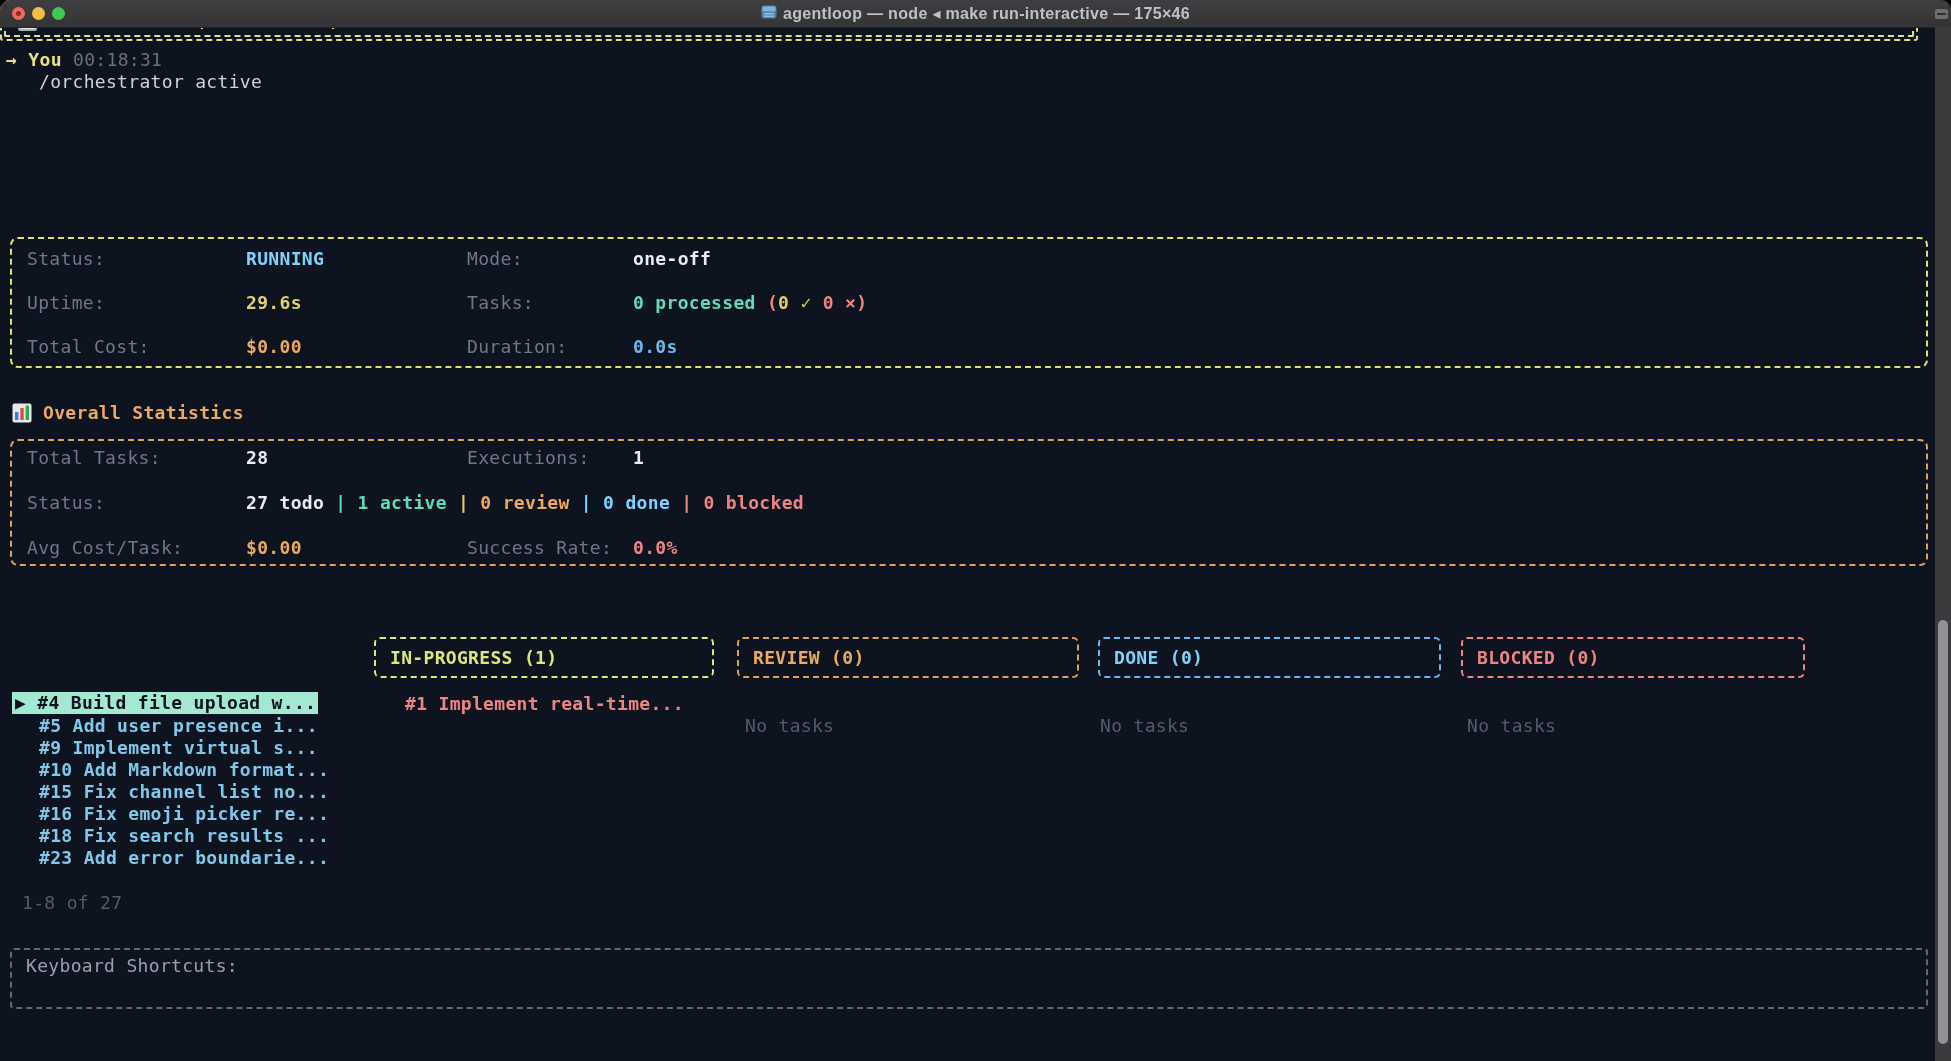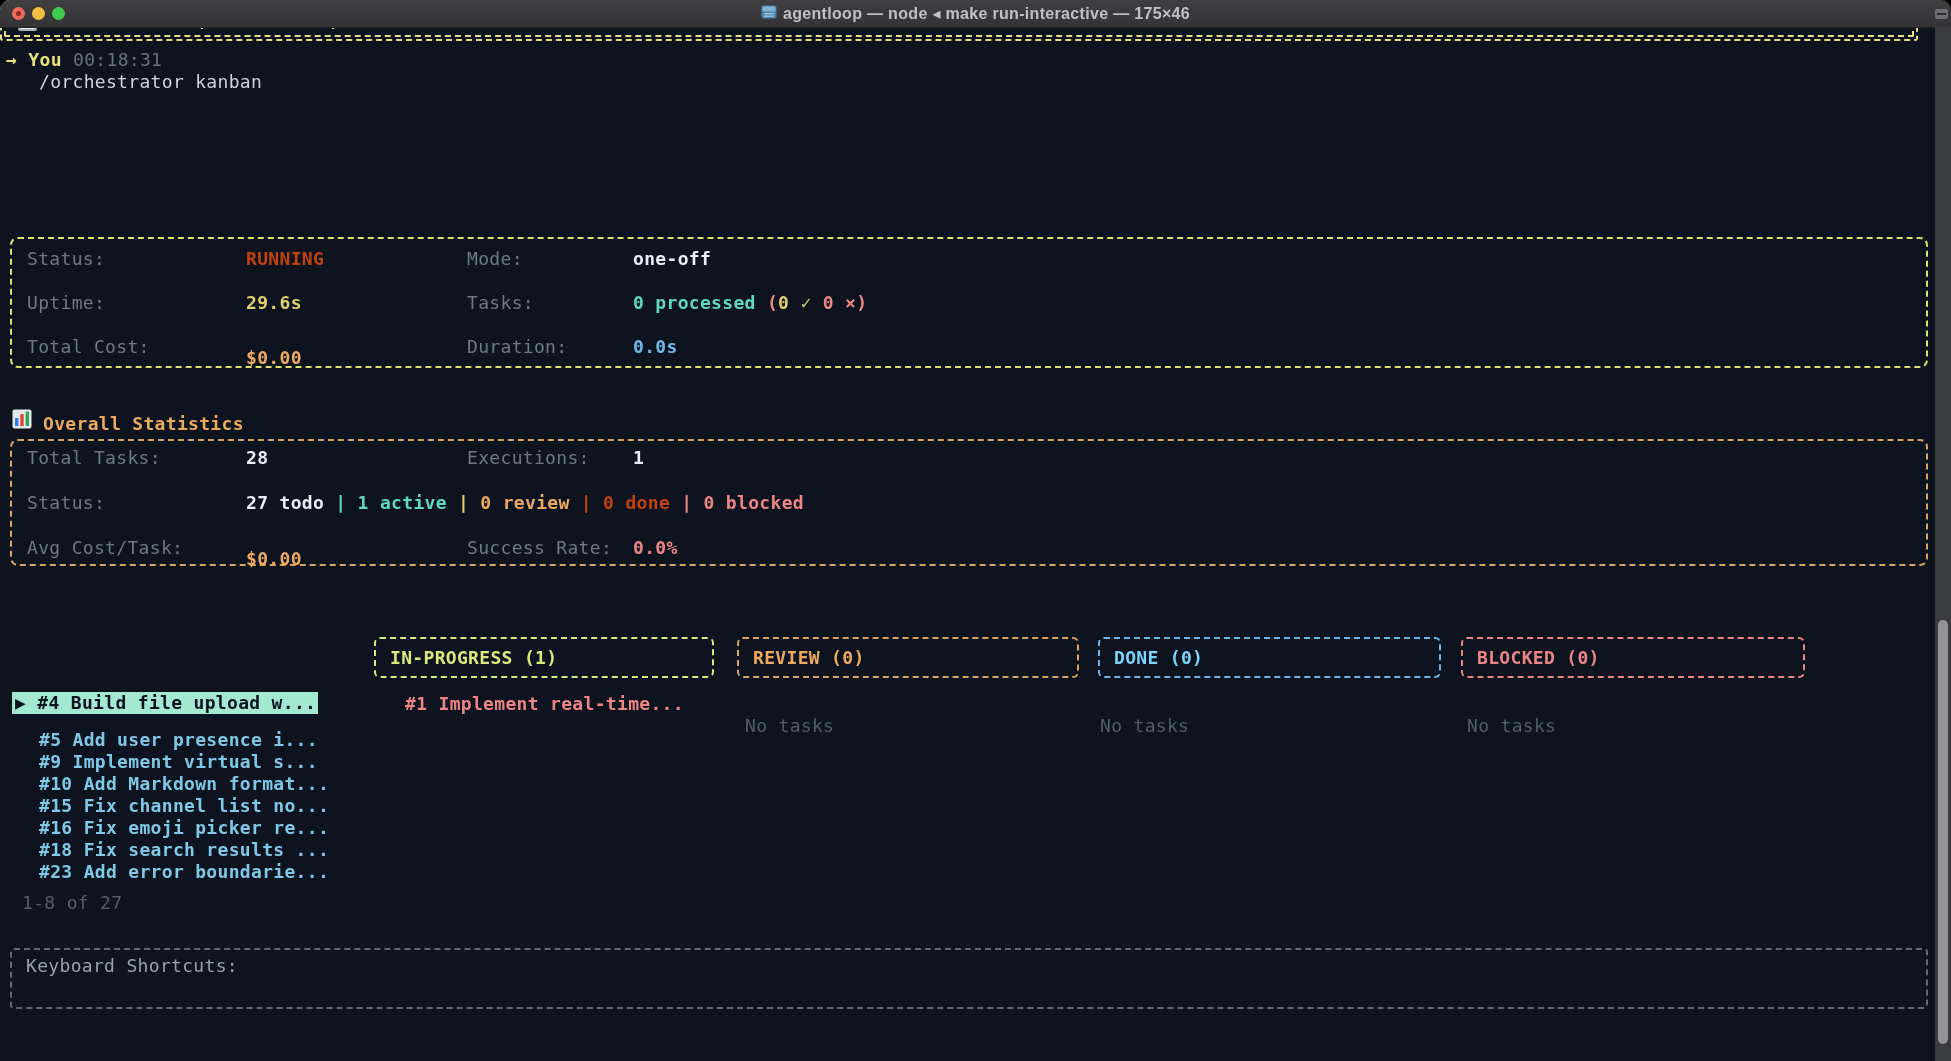--- a/index.html
+++ b/index.html
@@ -21,22 +21,22 @@
   .tl.green{left:52px;background:#3fc94f;}
   #title-icon{display:inline-block;margin-right:6px;vertical-align:-2px;}
   #splitbtn{position:absolute;right:3px;top:9px;width:13px;height:10px;border-radius:2px;background:#6e6e71;}
   #splitbtn::after{content:"";position:absolute;left:2px;top:4px;width:9px;height:2px;background:#2f2f31;}
   
   #sb-track{position:absolute;right:0;top:27px;width:16px;height:1034px;background:#3a3b3d;}
   #sb-thumb{position:absolute;left:3px;top:593px;width:10px;height:424px;border-radius:5px;background:#929296;}
   
   .abs{position:absolute;}
   .b{font-weight:bold;}
-  .c-yellow{color:#e9e07e;} .c-ygreen{color:#c2410c;} .c-gold{color:#e3cf6b;}
-  .c-orange{color:#eda95e;margin-top:11px;} .c-teal{color:#5fd9c0;} .c-ltblue{color:#7fc8e8;}
+  .c-yellow{color:#e9e07e;} .c-ygreen{color:#7dd3fc;} .c-gold{color:#e3cf6b;}
+  .c-orange{color:#eda95e;} .c-teal{color:#5fd9c0;} .c-ltblue{color:#7fc8e8;}
   .c-blue{color:#6cb8ea;} .c-pink{color:#ee8585;} .c-white{color:#e7edf4;}
   .c-label{color:#6f7887;} .c-dim{color:#525c6a;}
   .c-check{color:#b9d45f;} .c-time{color:#68717e;} .c-cmd{color:#ccd4dc;}
   
   .dbox{position:absolute;border:2px dashed;border-radius:8px;box-sizing:border-box;}
   #kanban-hdr{left:10px;top:155px;width:1918px;height:41px;border:2px dashed #e6de86;border-radius:3px;box-sizing:border-box;padding:2px;}
   #kanban-hdr .inner{width:100%;height:100%;border:2px dashed #e6de86;border-radius:2px;box-sizing:border-box;
     display:flex;align-items:center;padding-left:11px;}
   #status-box{left:10px;top:237px;width:1918px;height:131px;border-color:#dde26e;}
   #stats-box{left:10px;top:439px;width:1918px;height:127px;border-color:#dba35c;}
@@ -47,21 +47,21 @@
   .col-hdr{position:absolute;top:637px;height:41px;border:2px dashed;border-radius:6px;box-sizing:border-box;
     display:flex;align-items:center;font-weight:bold;}
   #col-todo{left:11px;width:340px;border-color:#5fd9c0;}
   #col-inprog{left:374px;width:340px;border-color:#dce87c;color:#dce87c;padding-left:14px;}
   #col-review{left:737px;width:342px;border-color:#dba35c;color:#eda95e;padding-left:14px;}
   #col-done{left:1098px;width:343px;border-color:#6cb8ea;color:#7dd3fc;padding-left:14px;}
   #col-blocked{left:1461px;width:344px;border-color:#ee8585;color:#ee8585;padding-left:14px;}
   #todo-hl{margin-left:5px;background:#a3e8d1;color:#0c1320;padding:3px 6px;}
   
   #sel-task{left:12px;top:692px;width:306px;height:22px;background:#a3e8d1;color:#0c1320;font-weight:bold;padding-left:3px;box-sizing:border-box;}
-  #todo-list{left:39px;top:715px;font-weight:bold;margin-top:14px;}
+  #todo-list{left:39px;top:715px;font-weight:bold;}
   #todo-list div{height:22px;}
   
   #footer-box{left:10px;top:948px;width:1918px;height:61px;border:2px dashed #5f6875;border-radius:4px;box-sizing:border-box;
     padding:5px 0 0 14px;color:#97a1af;}
 </style>
 </head>
 <body>
 
 <div id="window">
 
@@ -78,21 +78,21 @@
       </svg>
     </span>
     <span>agentloop — node ◂ make run-interactive — 175×46</span>
   </div>
 
   <div class="abs" style="left:6px;top:49px;">
     <span class="c-yellow b">→</span>
     <span class="c-yellow b">You</span>
     <span class="c-time">00:18:31</span>
   </div>
-  <div class="abs c-cmd" style="left:39px;top:71px;">/orchestrator kanban</div>
+  <div class="abs c-cmd" style="left:39px;top:71px;">/orchestrator active</div>
 
   <div id="kanban-hdr">
     <div class="inner">
       <span style="margin-right:12px;display:flex;">
         <svg width="21" height="23" viewBox="0 0 21 23">
           <rect x="1" y="2" width="19" height="20" rx="2.5" fill="#aab1b8"></rect>
           <rect x="3.5" y="5" width="14" height="15" fill="#e9edf0"></rect>
           <rect x="5.5" y="8" width="10" height="1.3" fill="#b9c2c9"></rect>
           <rect x="5.5" y="11" width="10" height="1.3" fill="#b9c2c9"></rect>
           <rect x="5.5" y="14" width="7" height="1.3" fill="#b9c2c9"></rect>

